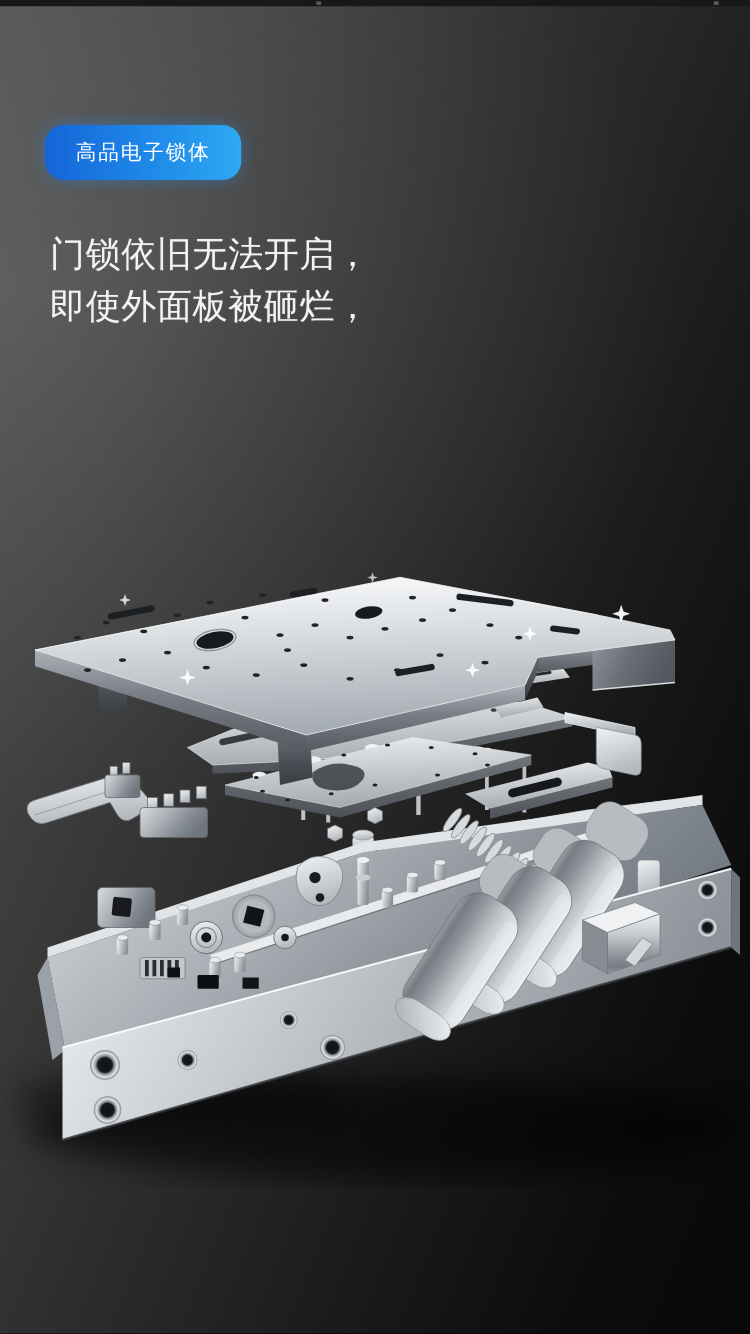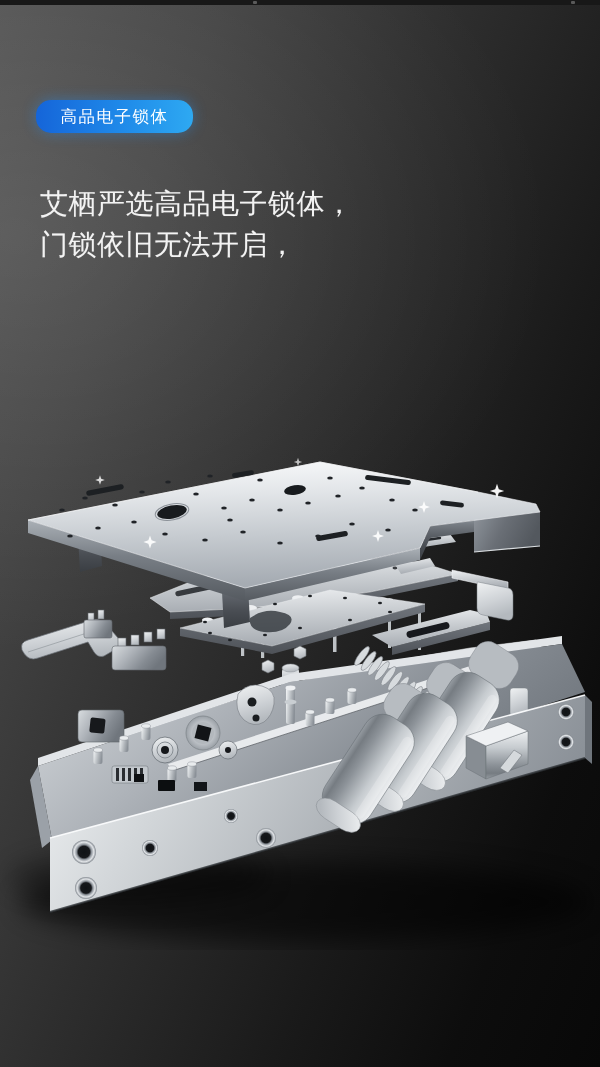--- a/index.html
+++ b/index.html
@@ -7,21 +7,21 @@
     position:relative;width:600px;height:1067px;overflow:hidden;
     font-family:"Liberation Sans","DejaVu Sans",sans-serif;
     background:
       radial-gradient(900px 700px at 2% 22%, rgba(255,255,255,0.10), rgba(255,255,255,0) 60%),
       linear-gradient(112deg,#535353 0%,#434343 22%,#2e2e2e 45%,#1a1a1a 68%,#0d0d0d 85%,#080808 100%);
   }
   .top-strip{position:absolute;left:0;top:0;width:600px;height:5px;background:#181818;}
   .top-strip .tick{position:absolute;top:1px;width:4px;height:3px;background:#5a5a5a;border-radius:1px;}
   .tick.t1{left:253px;} .tick.t2{left:571px;}
   .badge{
-    position:absolute;left:36px;top:100px;width:157px;height:33px;border-radius:15px;
+    position:absolute;left:36px;top:100px;width:157px;height:44px;border-radius:15px;
     background:linear-gradient(90deg,#1565d9 0%,#1f8ae9 55%,#2ea9f2 100%);
     display:flex;align-items:center;justify-content:center;
     box-shadow:0 0 14px rgba(40,140,235,0.45);
   }
   .badge span{color:#fff;font-size:16.5px;letter-spacing:1.5px;font-weight:500;}
   .copy{position:absolute;left:40px;top:184px;color:#f3f3f3;}
   .copy p{margin:0;font-size:28px;line-height:40.5px;letter-spacing:0.5px;font-weight:500;
     text-shadow:0 0 1px rgba(255,255,255,0.25);}
   .copy .ghost{opacity:0.32;filter:blur(0.6px);}
   .render{position:absolute;left:0;top:450px;width:600px;height:500px;}
@@ -34,22 +34,22 @@
   <div class="top-strip">
     <div class="tick t1"></div>
     <div class="tick t2"></div>
   </div>
 
   <div class="badge">
     <span>高品电子锁体</span>
   </div>
 
   <div class="copy">
-    <p>艾栖严选高品电子锁体，</p>
     <p>门锁依旧无法开启，</p>
+    <p>即使外面板被砸烂，</p>
   </div>
 
   <div class="render">
   <svg width="600" height="500" viewBox="0 0 600 500" xmlns="http://www.w3.org/2000/svg">
     <defs>
       <linearGradient id="gTop" x1="0" y1="0" x2="0.15" y2="1">
         <stop offset="0" stop-color="#fbfcfd"></stop>
             <stop offset="0.3" stop-color="#e3e6e9"></stop>
         <stop offset="0.62" stop-color="#c6cbd0"></stop>
             <stop offset="1" stop-color="#a6acb3"></stop>

